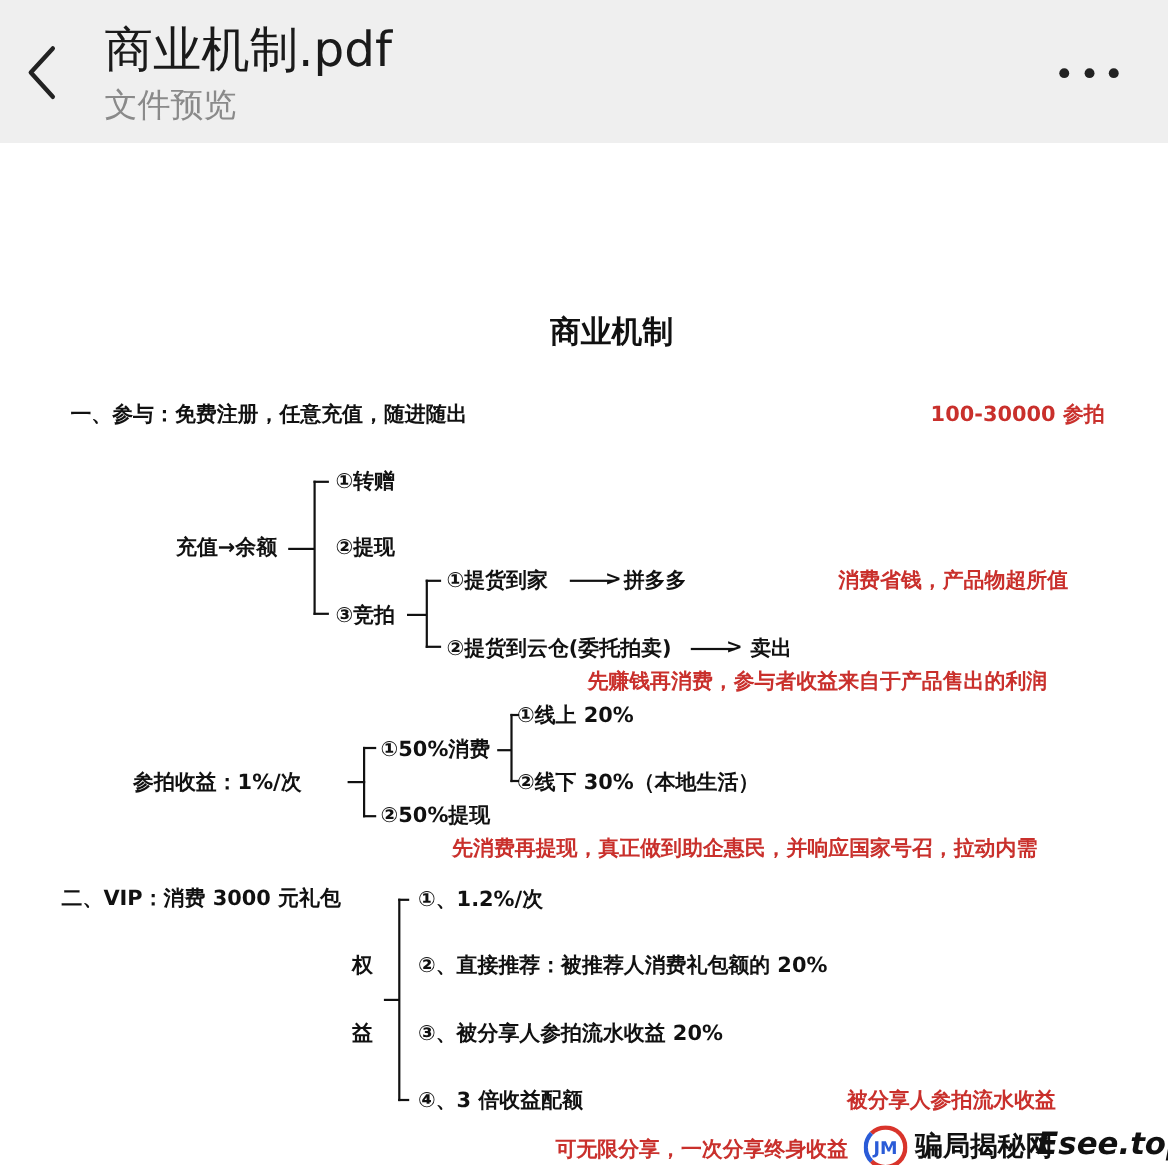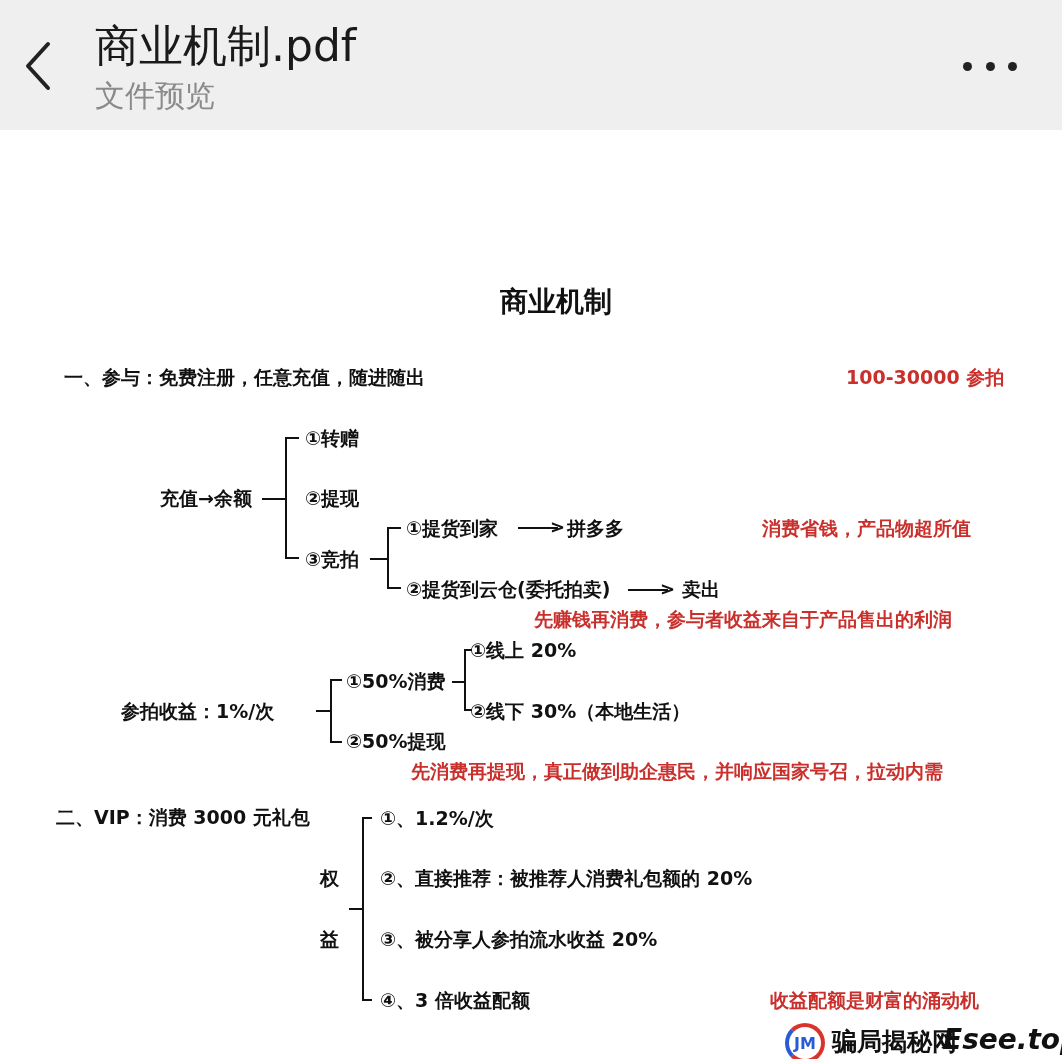--- a/index.html
+++ b/index.html
@@ -106,20 +106,21 @@
   <div class="ln" style="left:349px; top:778px; width:14px; height:2px;"></div>
   <div class="ln" style="left:362px; top:687px; width:2px; height:184px;"></div>
   <div class="ln" style="left:362px; top:687px; width:10px; height:2px;"></div>
   <div class="ln" style="left:362px; top:869px; width:10px; height:2px;"></div>
 
   <div class="t" style="left:380px; top:676px;">①、1.2%/次</div>
   <div class="t" style="left:380px; top:736px;">②、直接推荐：被推荐人消费礼包额的 20%</div>
   <div class="t" style="left:380px; top:797px;">③、被分享人参拍流水收益 20%</div>
   <div class="t" style="left:380px; top:858px;">④、3 倍收益配额</div>
 
-  <div class="t red" style="left:770px; top:858px;">收益配额是财富的涌动机</div>
+  <div class="t red" style="left:770px; top:858px;">被分享人参拍流水收益</div>
+  <div class="t red" style="left:505px; top:903px;">可无限分享，一次分享终身收益</div>
 
   <div class="logo" style="left:785px; top:893px;">
       <span>JM</span>
     </div>
   <div class="wm wm-cn" style="left:832px; top:895px;">骗局揭秘网</div>
   <div class="wm wm-black" style="left:943px; top:893px;">Esee.top</div>
 </div>
 
 </body></html>

